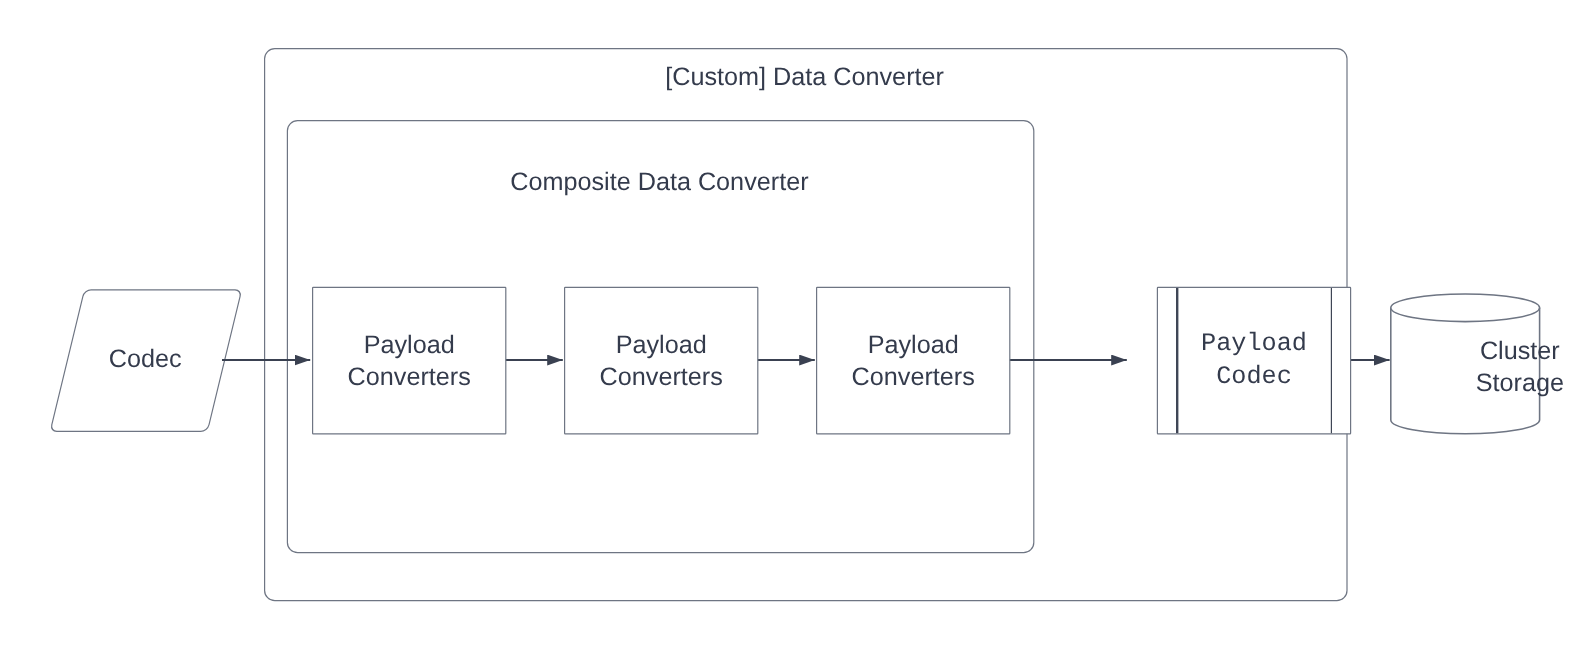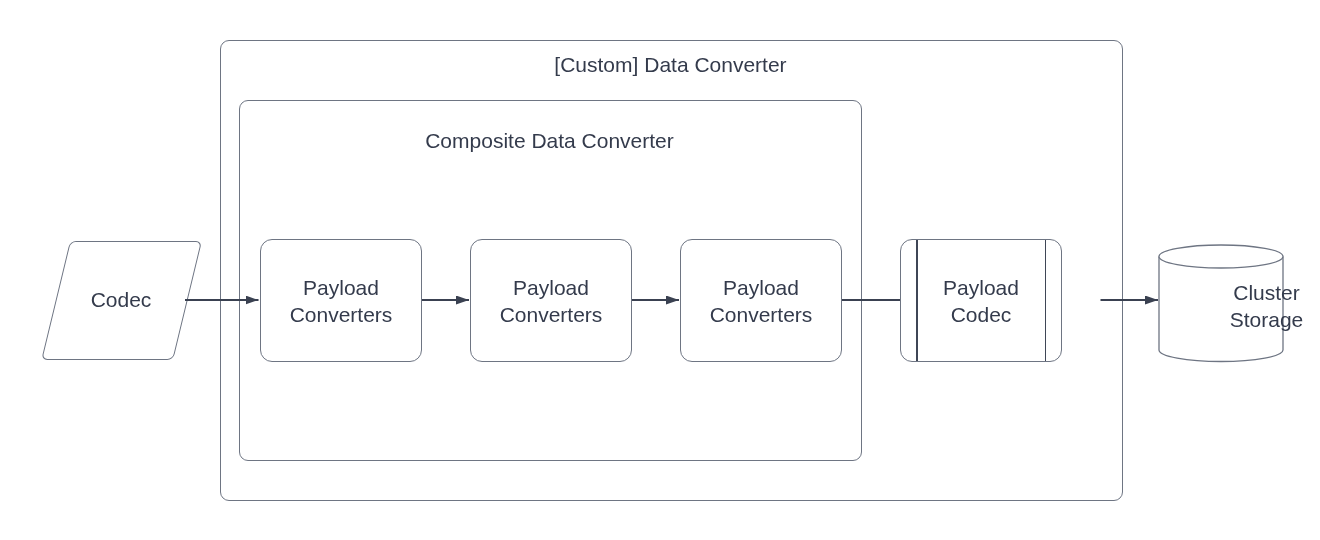--- a/index.html
+++ b/index.html
@@ -8,21 +8,21 @@
     font-family:"Liberation Sans",sans-serif;color:#343b4c;overflow:hidden;
   }
   .container-box{
     position:absolute;border:1px solid #6e7583;border-radius:9px;background:transparent;
   }
   .title{
     position:absolute;font-size:21px;line-height:27px;text-align:left;
     white-space:nowrap;display:flex;align-items:flex-start;justify-content:center;
   }
   .node-box{
-    position:absolute;border:1px solid #6e7583;border-radius:12px;background:#ffffff;
+    position:absolute;border:1px solid #6e7583;border-radius:1px;background:#ffffff;
     display:flex;align-items:center;justify-content:center;
     font-size:21px;line-height:27px;text-align:center;
   }
   .node-label{width:130px;}
   .codec-label{width:100px;}
   .codec-line{position:absolute;top:0;bottom:0;width:1.5px;background:#3f4656;}
   .codec-line.left{left:15px;}
   .codec-line.right{right:15px;}
   .parallelogram{
     position:absolute;left:70px;top:241px;width:130px;height:117px;
@@ -43,21 +43,21 @@
 </style>
 </head>
 <body>
 
 <div class="canvas">
 
   <div class="container-box" style="left:220px;top:40px;width:901px;height:459px;"></div>
   <div class="container-box" style="left:239px;top:100px;width:621px;height:359px;"></div>
 
   <div class="title" style="left:220px;top:51px;width:901px;">[Custom] Data Converter</div>
-  <div class="title" style="left:239px;top:127px;width:621px;">Composite Data Converter</div>
+  <div class="title" style="left:239px;top:138px;width:621px;">Composite Data Converter</div>
 
   <div class="parallelogram"></div>
 
   <svg class="svg-layer" viewBox="0 0 1320 540" xmlns="http://www.w3.org/2000/svg">
     <defs>
       <marker id="ah" markerUnits="userSpaceOnUse" markerWidth="14" markerHeight="10" refX="13" refY="4.5" orient="auto">
         <path d="M0,0 L13,4.5 L0,9 Z" fill="#3a4151"></path>
       </marker>
     </defs>
 
@@ -78,21 +78,21 @@
   <div class="node-box" style="left:260px;top:239px;width:160px;height:121px;">
     <span class="node-label">Payload Converters</span>
   </div>
   <div class="node-box" style="left:470px;top:239px;width:160px;height:121px;">
     <span class="node-label">Payload Converters</span>
   </div>
   <div class="node-box" style="left:680px;top:239px;width:160px;height:121px;">
     <span class="node-label">Payload Converters</span>
   </div>
 
-  <div class="node-box" style="left:900px;top:239px;width:160px;height:121px;">
+  <div class="node-box" style="left:964px;top:239px;width:160px;height:121px;font-family:Liberation Mono, monospace;">
     <div class="codec-line left"></div>
     <div class="codec-line right"></div>
     <span class="codec-label">Payload Codec</span>
   </div>
 
   <div class="cyl-label">
     <span>Cluster Storage</span>
   </div>
 
 </div>

